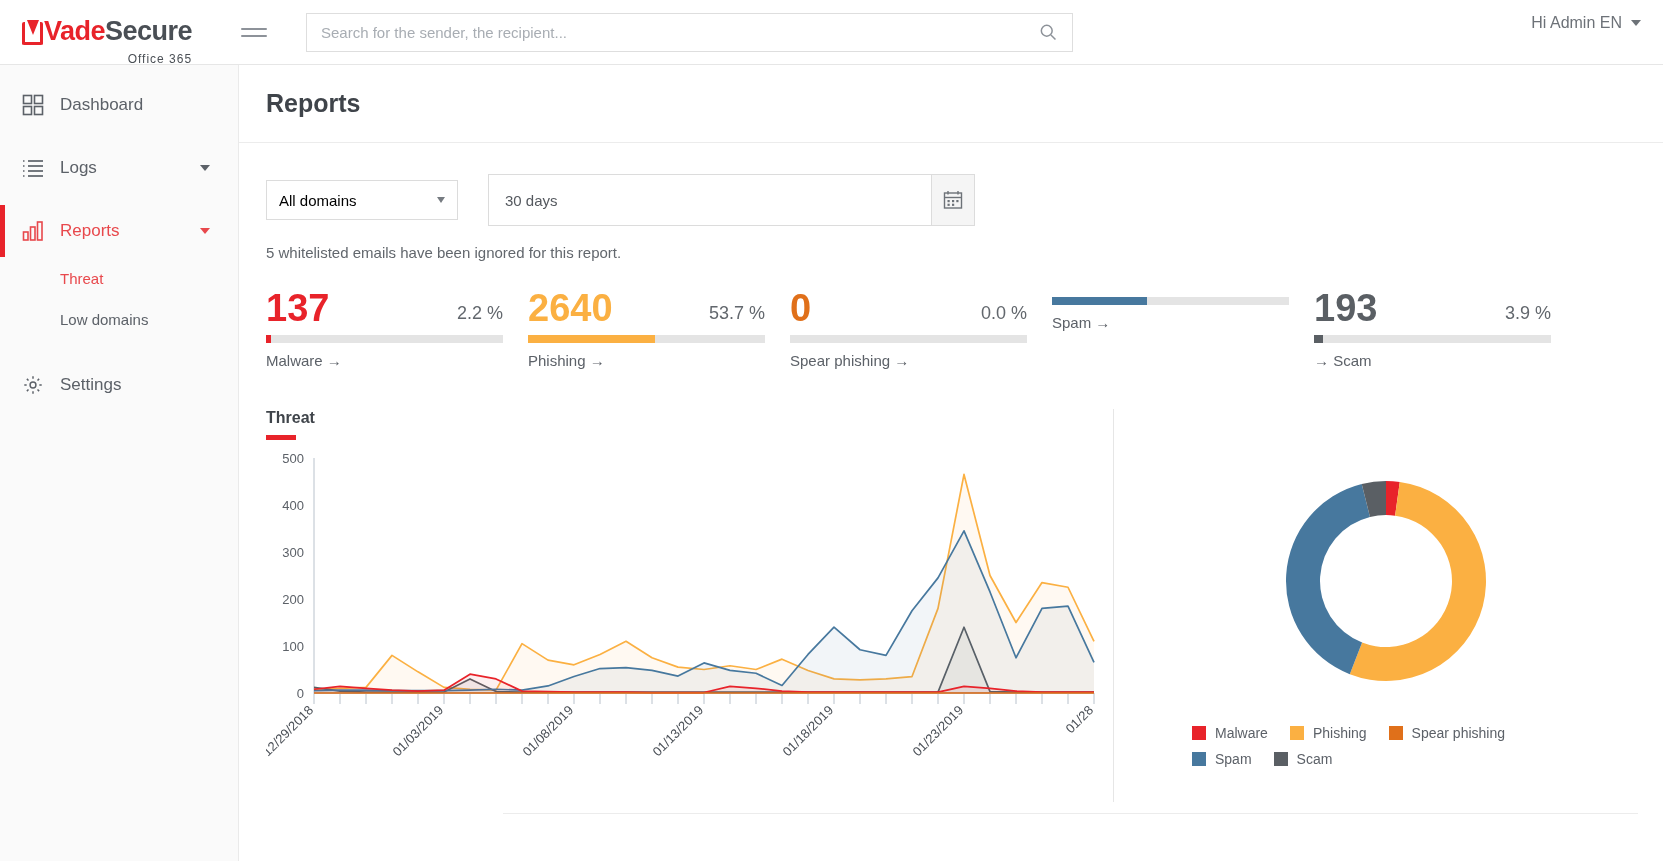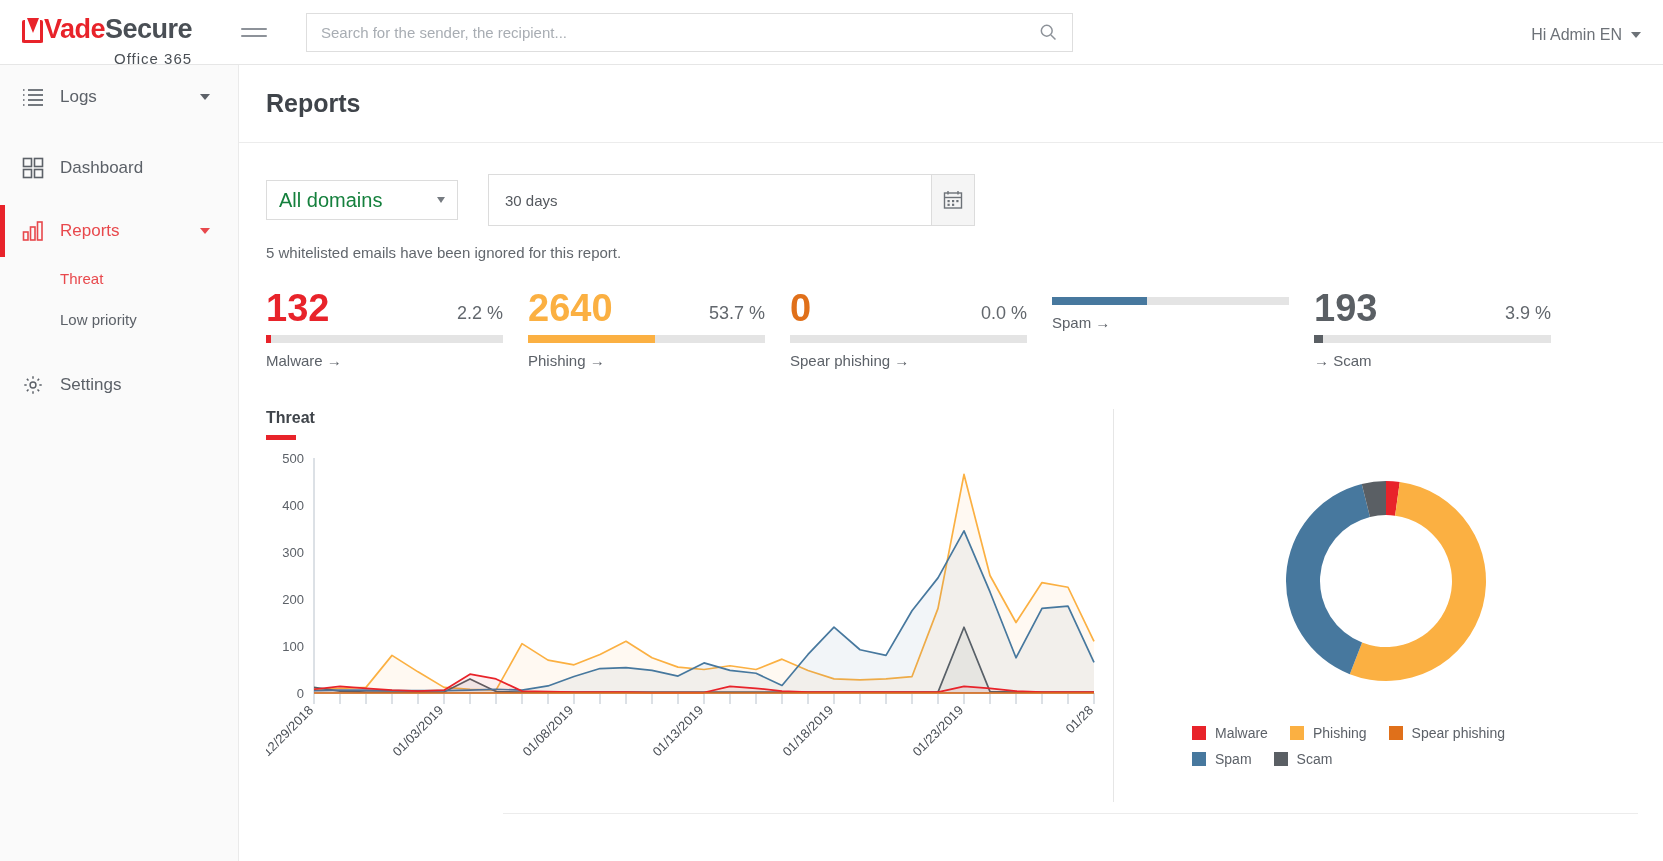--- a/index.html
+++ b/index.html
@@ -25,39 +25,39 @@
     border-radius: 2px; position: relative; margin-right: 1px;
   }
   .logo-mark:after {
     content: ""; position: absolute; left: 2px; top: -2px;
     width: 0; height: 0;
     border-left: 6px solid transparent; border-right: 6px solid transparent;
     border-top: 15px solid #e8232a;
   }
   .logo-vade { font-size: 27px; font-weight: bold; color: #e8232a; letter-spacing: -0.5px; }
   .logo-secure { font-size: 27px; font-weight: bold; color: #4a4f55; letter-spacing: -0.5px; margin-top: 18px; }
-  .logo-sub { font-size: 15px; color: #4a4f55; letter-spacing: 1px; text-align: right; margin-top: 8px; }
+  .logo-sub { font-size: 12px; color: #4a4f55; letter-spacing: 1px; text-align: right; margin-top: 8px; }
 
   .hamburger { width: 26px; margin-left: 2px; cursor: pointer; }
   .hamburger span { display: block; height: 2px; background: #8d9299; margin: 5px 0; border-radius: 1px; }
 
   .searchbox {
     margin-left: 39px; width: 767px; height: 39px;
     border: 1px solid #dedede; background: #fff;
     display: flex; align-items: center; padding: 0 14px;
   }
   .searchbox input {
     flex: 1; border: none; outline: none; font-size: 15px;
     color: #555a60; font-family: "Liberation Sans", sans-serif;
   }
   .searchbox input::placeholder { color: #a8adb3; }
   .search-icon { width: 20px; height: 20px; }
 
   .user-menu {
-    position: absolute; right: 22px; top: 12px; height: 46px;
+    position: absolute; right: 22px; top: 0; height: 46px;
     display: flex; align-items: center; gap: 9px; cursor: pointer;
   }
   .user-name { font-size: 16px; color: #6d7278; }
   .caret-down {
     width: 0; height: 0; border-left: 5px solid transparent;
     border-right: 5px solid transparent; border-top: 6px solid #6d7278;
   }
 
   
   .sidebar {
@@ -99,21 +99,21 @@
     font-size: 15px; font-weight: bold; border: none;
     padding: 13px 25px; cursor: pointer;
     font-family: "Liberation Sans", sans-serif;
   }
 
   .filters { display: flex; align-items: center; padding: 31px 0 0 27px; gap: 30px; }
   .select-wrap {
     width: 192px; height: 40px; border: 1px solid #dcdcdc; background: #fff;
     display: flex; align-items: center; padding: 0 12px; position: relative; cursor: pointer;
   }
-  .select-wrap .sel-label { font-size: 20px; color: #15803d; }
+  .select-wrap .sel-label { font-size: 15px; color: #000000; }
   .sel-caret {
     position: absolute; right: 12px; width: 0; height: 0;
     border-left: 4px solid transparent; border-right: 4px solid transparent;
     border-top: 6px solid #767b81;
   }
   .date-wrap { display: flex; height: 52px; }
   .date-field {
     width: 443px; border: 1px solid #dcdcdc; border-right: none; background: #fff;
     display: flex; align-items: center; padding: 0 16px; font-size: 15px; color: #55595f;
   }
@@ -175,67 +175,67 @@
     </svg>
   </div>
 
   <div class="user-menu">
     <span class="user-name">Hi Admin EN</span>
     <span class="caret-down"></span>
   </div>
 </div>
 
 <div class="sidebar">
+
+  <div class="nav-item" style="margin-top:8px;">
+    <span class="nav-icon">
+      <svg width="22" height="22" viewBox="0 0 22 22" fill="none" stroke="#5c6168" stroke-width="1.6">
+        <rect x="1.5" y="1.5" width="8" height="8"></rect>
+        <rect x="12.5" y="1.5" width="8" height="8"></rect>
+        <rect x="1.5" y="12.5" width="8" height="8"></rect>
+        <rect x="12.5" y="12.5" width="8" height="8"></rect>
+      </svg>
+    </span>
+    <span class="nav-label">Dashboard</span>
+  </div>
 
   <div class="nav-item">
     <span class="nav-icon">
       <svg width="22" height="22" viewBox="0 0 22 22" fill="none" stroke="#5c6168" stroke-width="1.7">
         <line x1="1" y1="4" x2="2.5" y2="4"></line>
           <line x1="6" y1="4" x2="21" y2="4"></line>
         <line x1="1" y1="9" x2="2.5" y2="9"></line>
           <line x1="6" y1="9" x2="21" y2="9"></line>
         <line x1="1" y1="14" x2="2.5" y2="14"></line>
           <line x1="6" y1="14" x2="21" y2="14"></line>
         <line x1="1" y1="19" x2="2.5" y2="19"></line>
           <line x1="6" y1="19" x2="21" y2="19"></line>
       </svg>
     </span>
     <span class="nav-label">Logs</span>
     <span class="nav-caret"></span>
   </div>
 
-  <div class="nav-item" style="margin-top:8px;">
-    <span class="nav-icon">
-      <svg width="22" height="22" viewBox="0 0 22 22" fill="none" stroke="#5c6168" stroke-width="1.6">
-        <rect x="1.5" y="1.5" width="8" height="8"></rect>
-        <rect x="12.5" y="1.5" width="8" height="8"></rect>
-        <rect x="1.5" y="12.5" width="8" height="8"></rect>
-        <rect x="12.5" y="12.5" width="8" height="8"></rect>
-      </svg>
-    </span>
-    <span class="nav-label">Dashboard</span>
-  </div>
-
   <div class="nav-item active">
     <span class="nav-icon">
       <svg width="22" height="22" viewBox="0 0 22 22" fill="none" stroke="#e8484c" stroke-width="1.6">
         <rect x="1.5" y="12" width="4.5" height="8"></rect>
         <rect x="8.5" y="7" width="4.5" height="13"></rect>
         <rect x="15.5" y="2" width="4.5" height="18"></rect>
       </svg>
     </span>
     <span class="nav-label">Reports</span>
     <span class="nav-caret"></span>
   </div>
 
   <div class="sub-item active">
     <span>Threat</span>
   </div>
   <div class="sub-item" style="margin-top:9px;">
-    <span>Low priority</span>
+    <span>Low domains</span>
   </div>
 
   <div class="nav-item" style="margin-top:18px;">
     <span class="nav-icon">
       <svg width="22" height="22" viewBox="0 0 24 24" fill="none" stroke="#5c6168" stroke-width="1.6">
         <circle cx="12" cy="12" r="3.2"></circle>
         <path d="M12 2.5v2.6M12 18.9v2.6M21.5 12h-2.6M5.1 12H2.5M18.7 5.3l-1.8 1.8M7.1 16.9l-1.8 1.8M18.7 18.7l-1.8-1.8M7.1 7.1L5.3 5.3"></path>
       </svg>
     </span>
     <span class="nav-label">Settings</span>
@@ -270,21 +270,21 @@
       </div>
     </div>
   </div>
 
   <div class="whitelist-note">5 whitelisted emails have been ignored for this report.</div>
 
   <div class="kpis">
 
     <div class="kpi">
       <div class="kpi-top">
-        <span class="kpi-value" style="color:#e8232a">132</span>
+        <span class="kpi-value" style="color:#e8232a">137</span>
         <span class="kpi-pct">2.2 %</span>
       </div>
       <div class="kpi-bar">
         <div class="kpi-bar-fill" style="width:2.2%;background:#e8232a"></div>
       </div>
       <div class="kpi-label">
         <span>Malware</span>
         <span>→</span>
       </div>
     </div>

